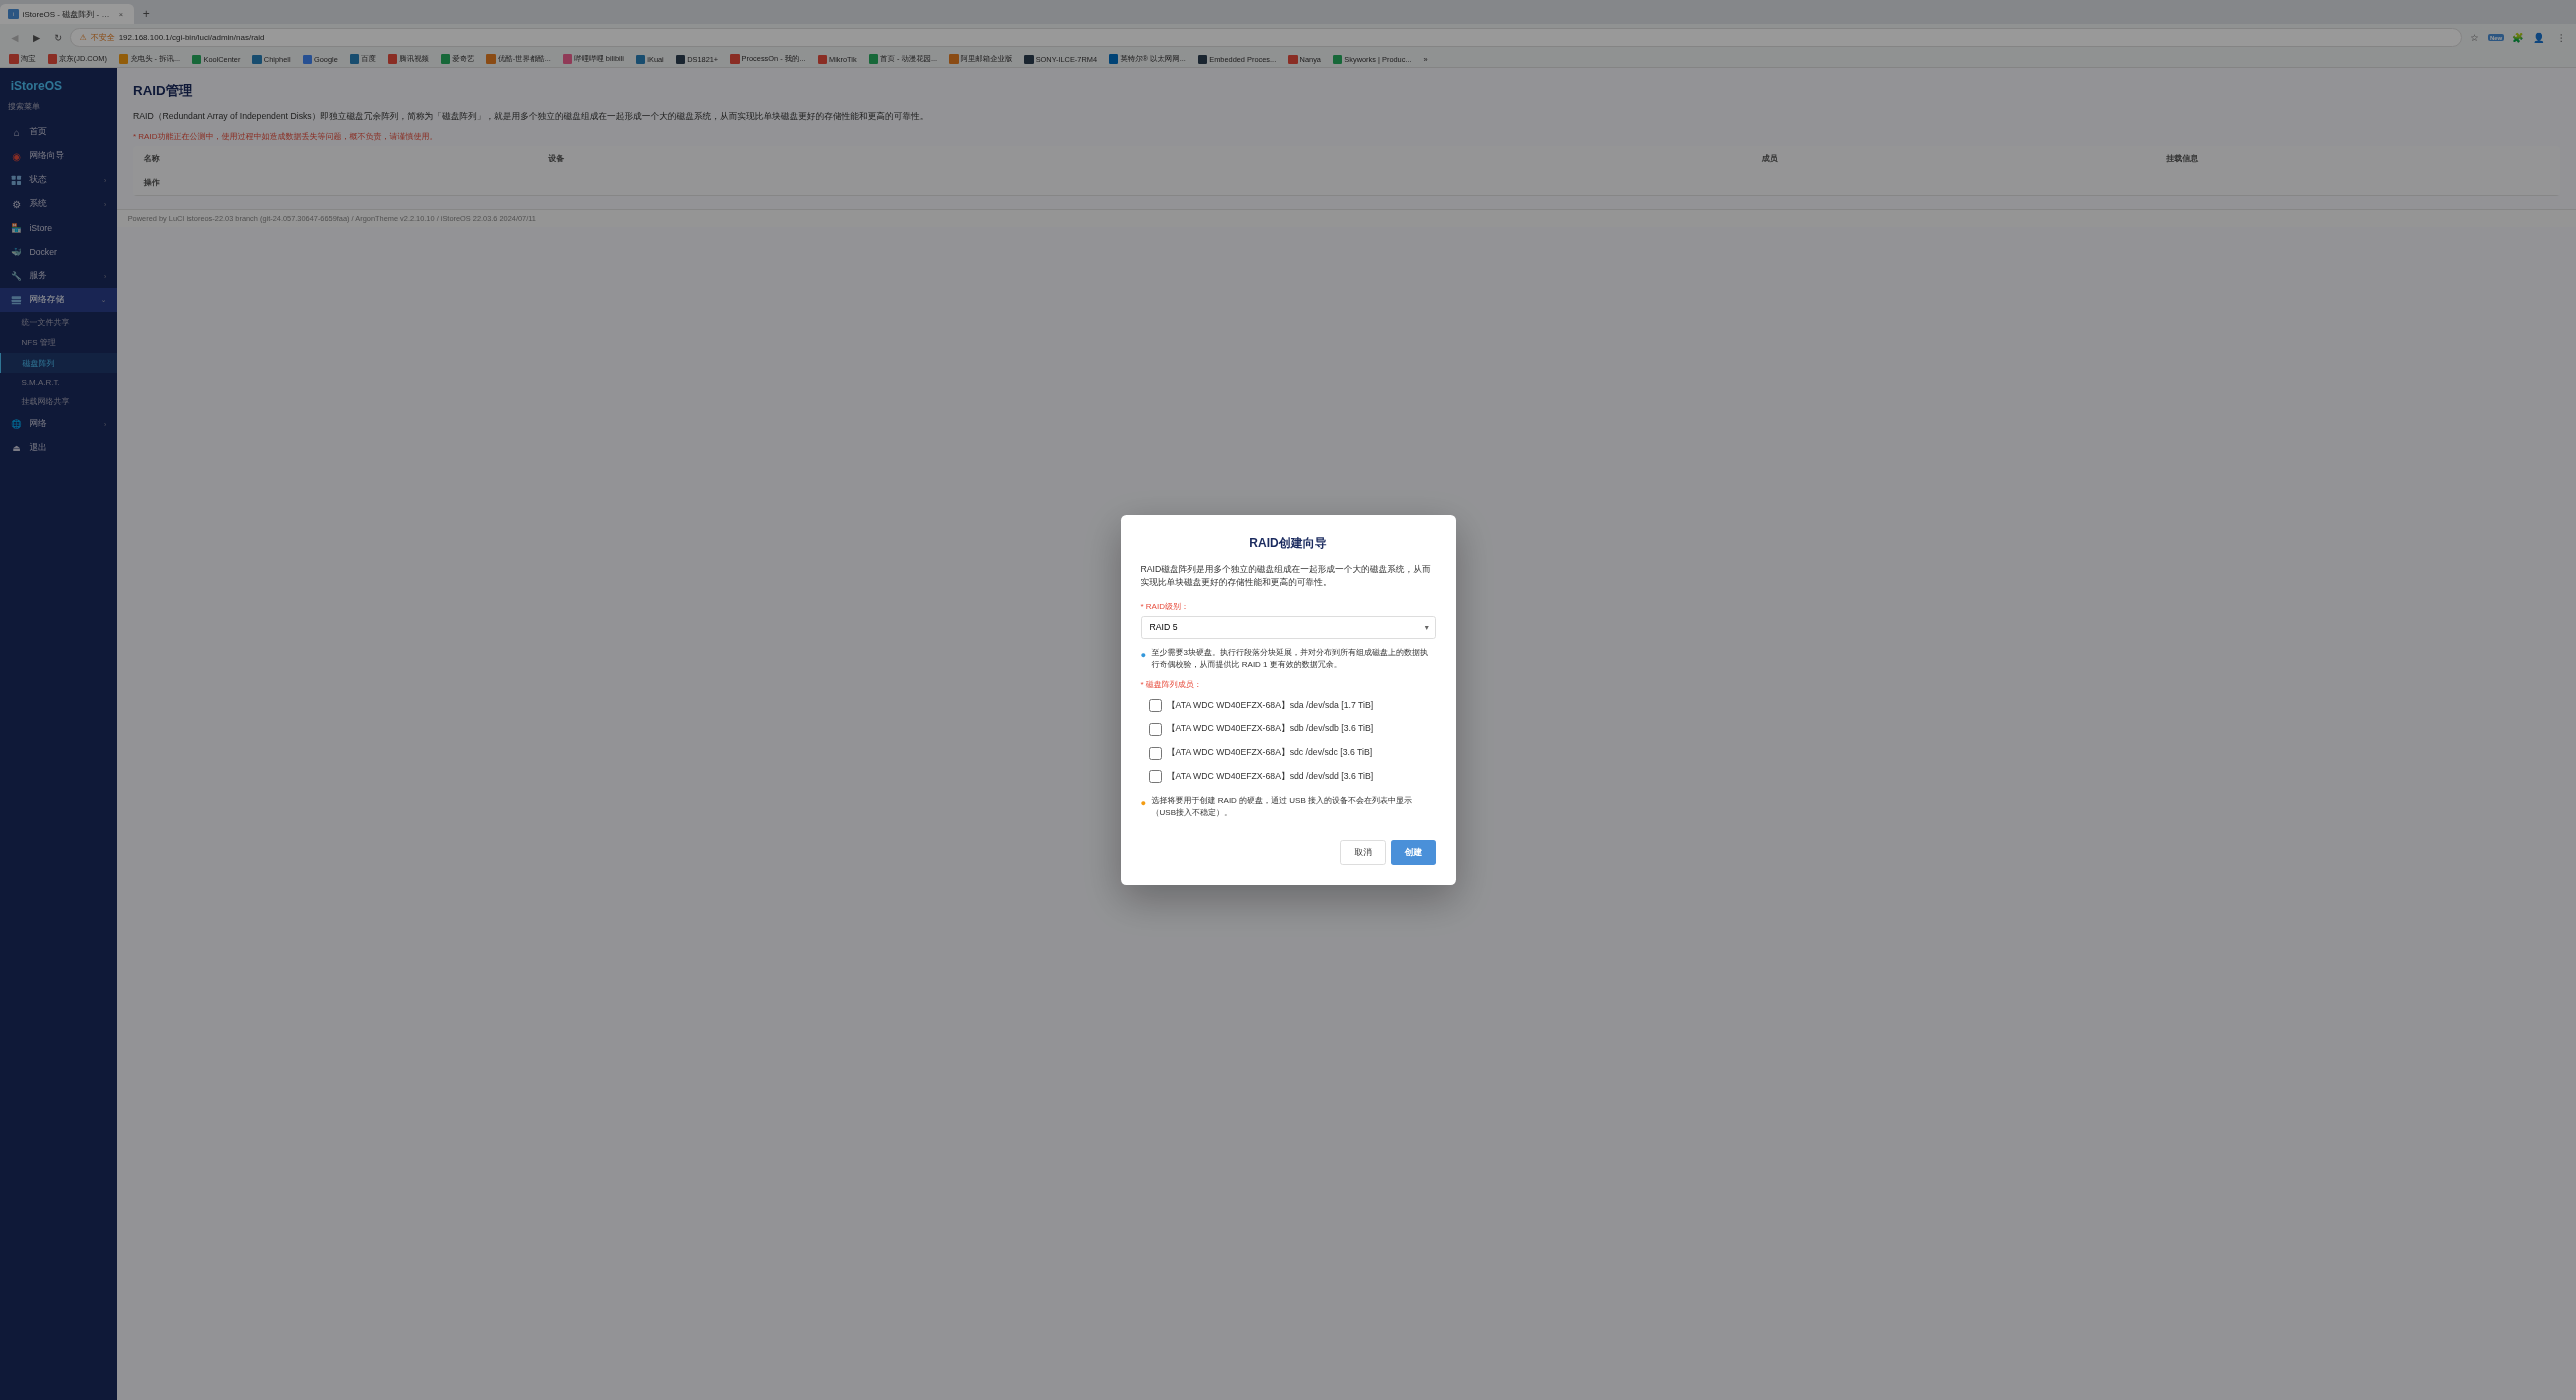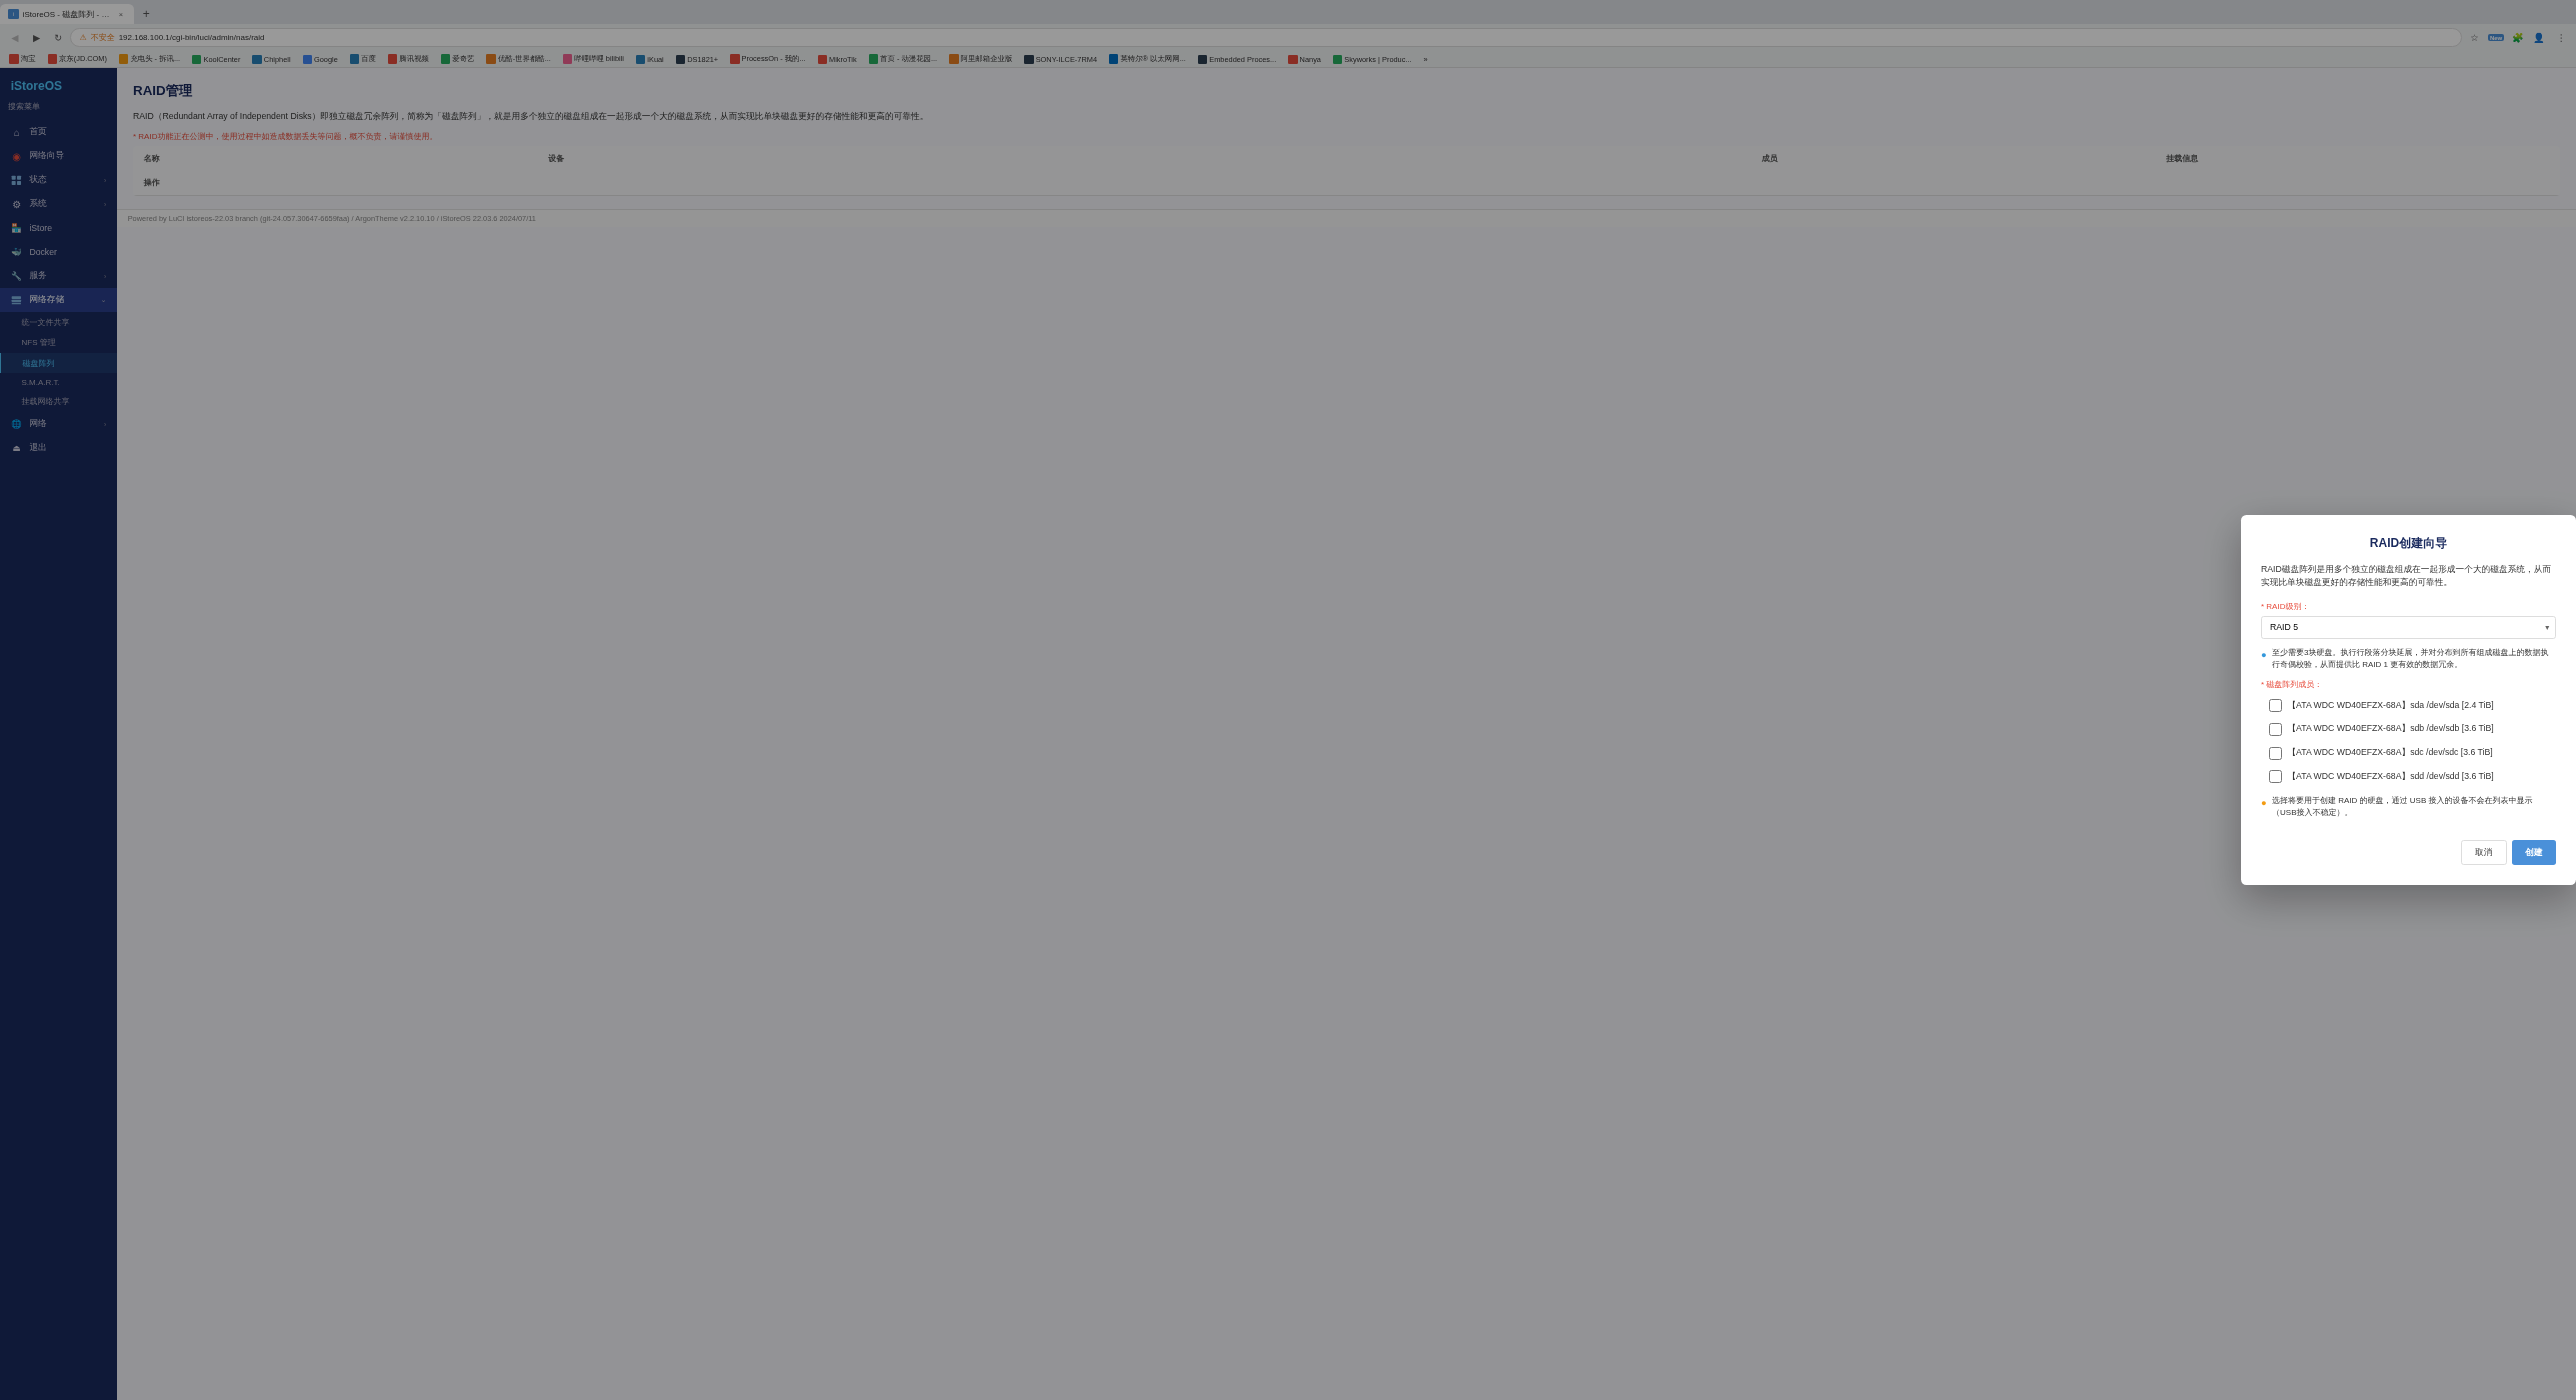--- a/index.html
+++ b/index.html
@@ -62,21 +62,21 @@
     .btn-primary { background: #4a90d9; color: white; border: none; padding: 4.7px 10.7px; border-radius: 2.7px; cursor: pointer; font-size: 8.7px; }
     .btn-secondary { background: #5a6a8a; color: white; border: none; padding: 4.7px 10.7px; border-radius: 2.7px; cursor: pointer; font-size: 8.7px; }
 
     .table-container { background: white; border-radius: 4px; overflow: hidden; }
     .table-header { display: grid; grid-template-columns: 1fr 1fr 1fr 1fr 1fr 1fr; background: #f8f9fa; border-bottom: 0.7px solid #e0e0e0; }
     .th { padding: 6.7px 10.7px; font-size: 8px; color: #555; font-weight: 600; }
 
     .footer-bar { background: #f8f8f8; padding: 4px 10.7px; font-size: 7.4px; color: #888; border-top: 0.7px solid #e0e0e0; }
 
     
-    .modal-overlay { position: fixed; top: 0; left: 0; right: 0; bottom: 0; background: rgba(0,0,0,0.4); display: flex; align-items: center; justify-content: flex-end; z-index: 1000; }
+    .modal-overlay { position: fixed; top: 0; left: 0; right: 0; bottom: 0; background: rgba(0,0,0,0.4); display: flex; align-items: center; justify-content: center; z-index: 1000; }
     .modal { background: white; border-radius: 5.4px; width: 335px; max-width: 90%; padding: 20px; box-shadow: 0 13.4px 40px rgba(0,0,0,0.3); }
     .modal-title { font-size: 12px; font-weight: bold; color: #1a2a5e; text-align: center; margin-bottom: 10.7px; }
     .modal-desc { font-size: 8.7px; color: #333; line-height: 1.6; margin-bottom: 10.7px; }
 
     .form-label { font-size: 8px; color: #e74c3c; margin-bottom: 4px; }
     .form-label::before { content: '* '; }
     .select-wrapper { position: relative; margin-bottom: 8px; }
     .form-select { width: 100%; padding: 5.4px 8px; border: 0.7px solid #ddd; border-radius: 2.7px; font-size: 8.7px; appearance: none; background: white; cursor: pointer; }
     .select-arrow { position: absolute; right: 6.7px; top: 50%; transform: translateY(-50%); pointer-events: none; color: #666; font-size: 8px; }
 
@@ -353,21 +353,21 @@
 
     <div class="info-note">
       <span class="info-dot blue">●</span>
       <span>至少需要3块硬盘。执行行段落分块延展，并对分布到所有组成磁盘上的数据执行奇偶校验，从而提供比 RAID 1 更有效的数据冗余。</span>
     </div>
 
     <div class="disk-list-label">磁盘阵列成员：</div>
 
     <div class="disk-item">
       <input type="checkbox" id="disk-sda" style="">
-      <label for="disk-sda" class="disk-item-label">【ATA WDC WD40EFZX-68A】sda /dev/sda [2.4 TiB]</label>
+      <label for="disk-sda" class="disk-item-label">【ATA WDC WD40EFZX-68A】sda /dev/sda [1.7 TiB]</label>
     </div>
     <div class="disk-item">
       <input type="checkbox" id="disk-sdb" style="">
       <label for="disk-sdb" class="disk-item-label">【ATA WDC WD40EFZX-68A】sdb /dev/sdb [3.6 TiB]</label>
     </div>
     <div class="disk-item">
       <input type="checkbox" id="disk-sdc" style="">
       <label for="disk-sdc" class="disk-item-label">【ATA WDC WD40EFZX-68A】sdc /dev/sdc [3.6 TiB]</label>
     </div>
     <div class="disk-item">

